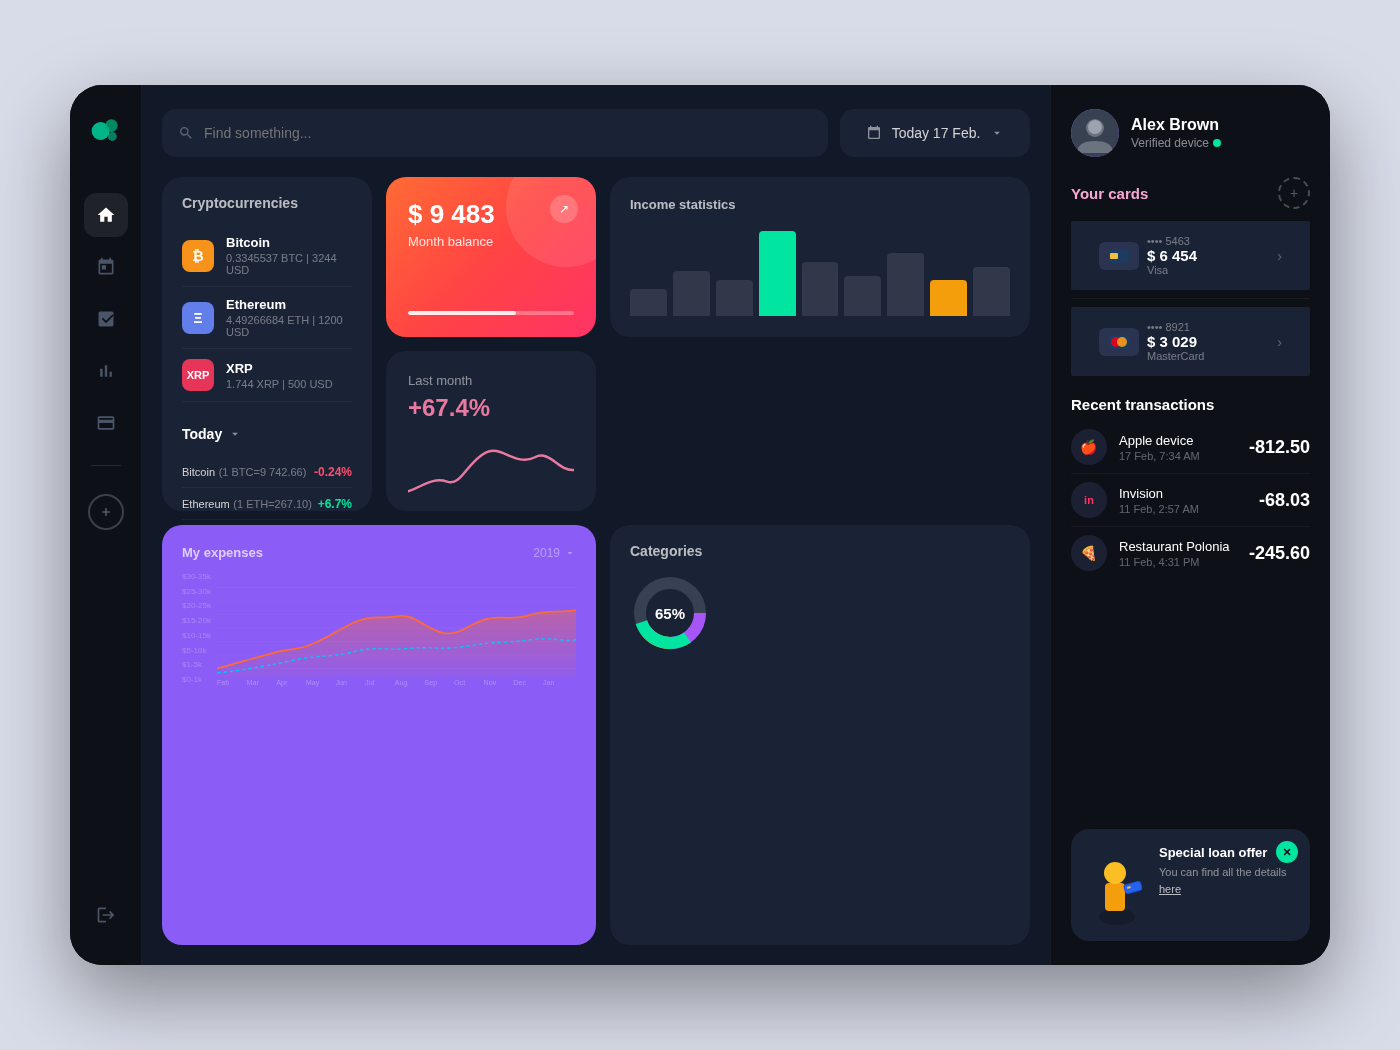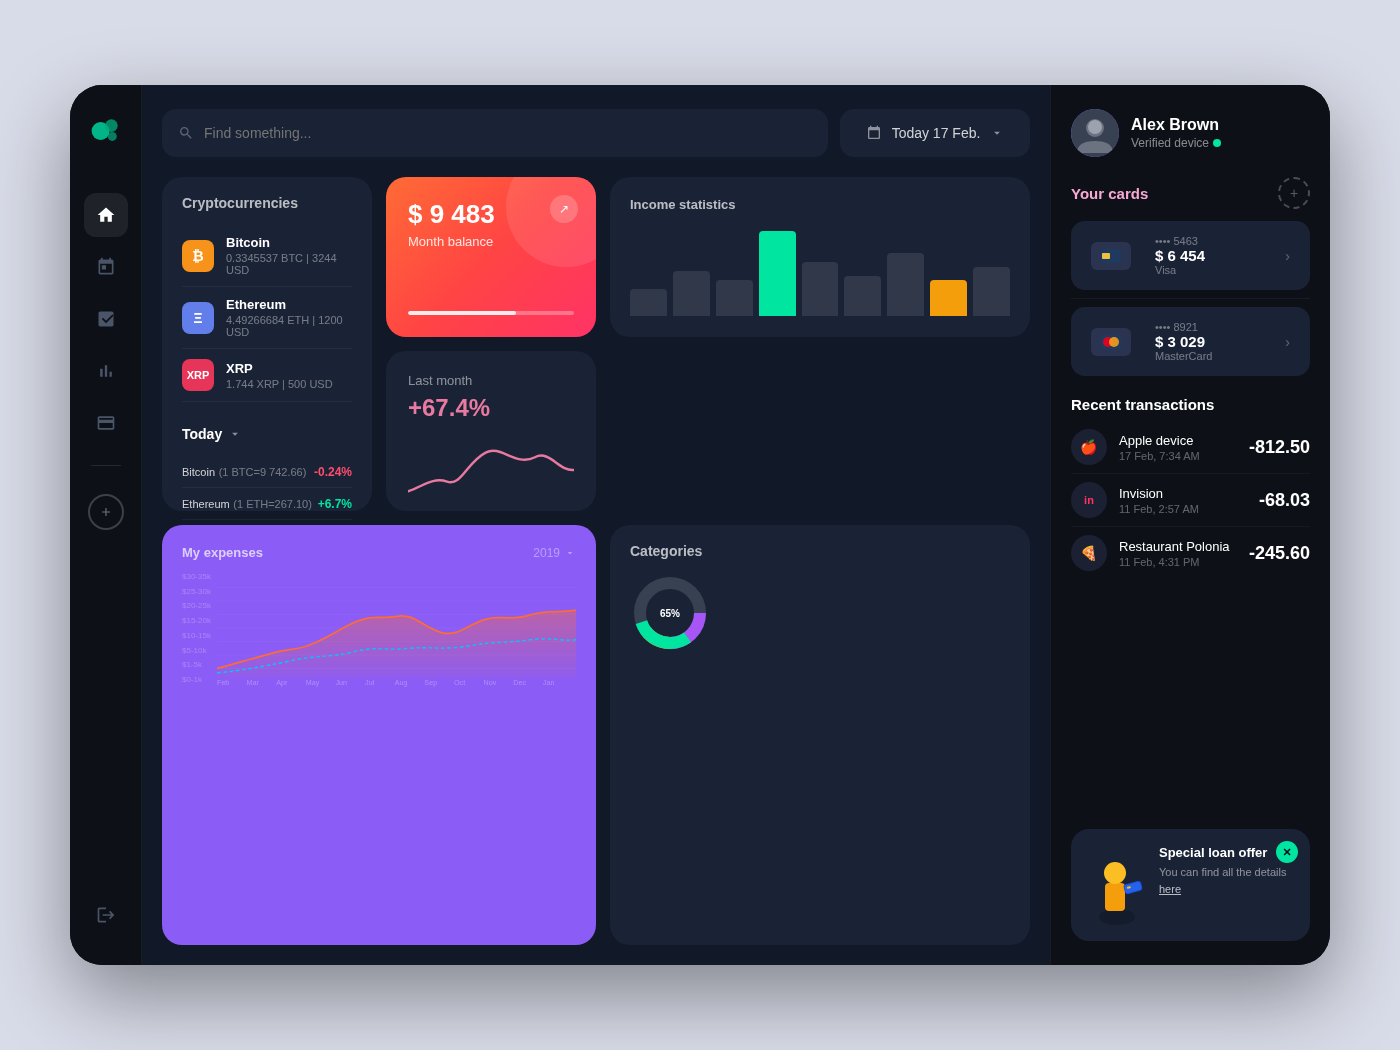--- a/index.html
+++ b/index.html
@@ -276,21 +276,21 @@
       padding: 18px 20px;
     }
     .cat-title { font-size: 14px; color: rgba(255,255,255,0.7); font-weight: 600; margin-bottom: 14px; }
     .cat-content { display: flex; align-items: center; gap: 16px; }
     .cat-list { flex: 1; display: flex; flex-direction: column; gap: 10px; }
     .cat-item { display: flex; align-items: center; gap: 8px; font-size: 12px; color: rgba(255,255,255,0.7); }
     .cat-dot { width: 8px; height: 8px; border-radius: 50%; }
     .donut-wrap { position: relative; width: 80px; height: 80px; }
     .donut-label {
       position: absolute; top: 50%; left: 50%; transform: translate(-50%,-50%);
-      font-size: 10px; font-weight: 700; color: white; text-align: center;
+      font-size: 15px; font-weight: 700; color: white; text-align: center;
     }
     .cat-note { font-size: 9px; color: rgba(255,255,255,0.3); margin-top: 8px; text-align: right; }
 
     
     .right-panel {
       width: 280px;
       background: #0d1117;
       padding: 24px 20px;
       display: flex;
       flex-direction: column;
@@ -324,25 +324,25 @@
       width: 32px; height: 32px;
       border-radius: 50%;
       border: 2px dashed rgba(255,255,255,0.25);
       display: flex; align-items: center; justify-content: center;
       color: rgba(255,255,255,0.3);
       cursor: pointer;
       font-size: 14px;
     }
     .card-item {
       background: #1a2235;
-      border-radius: 14px;
-      padding: 14px 20px;
+      border-radius: 2px;
+      padding: 14px 28px;
       display: flex; align-items: center;
       cursor: pointer;
-      gap: 24px;
+      gap: 8px;
     }
     .card-chip {
       width: 40px; height: 28px;
       background: #2a3350;
       border-radius: 6px;
       display: flex; align-items: center; justify-content: center;
     }
     .card-dots { font-size: 11px; color: rgba(255,255,255,0.4); }
     .card-amount { font-size: 15px; font-weight: 700; color: white; }
     .card-type { font-size: 11px; color: rgba(255,255,255,0.4); }

